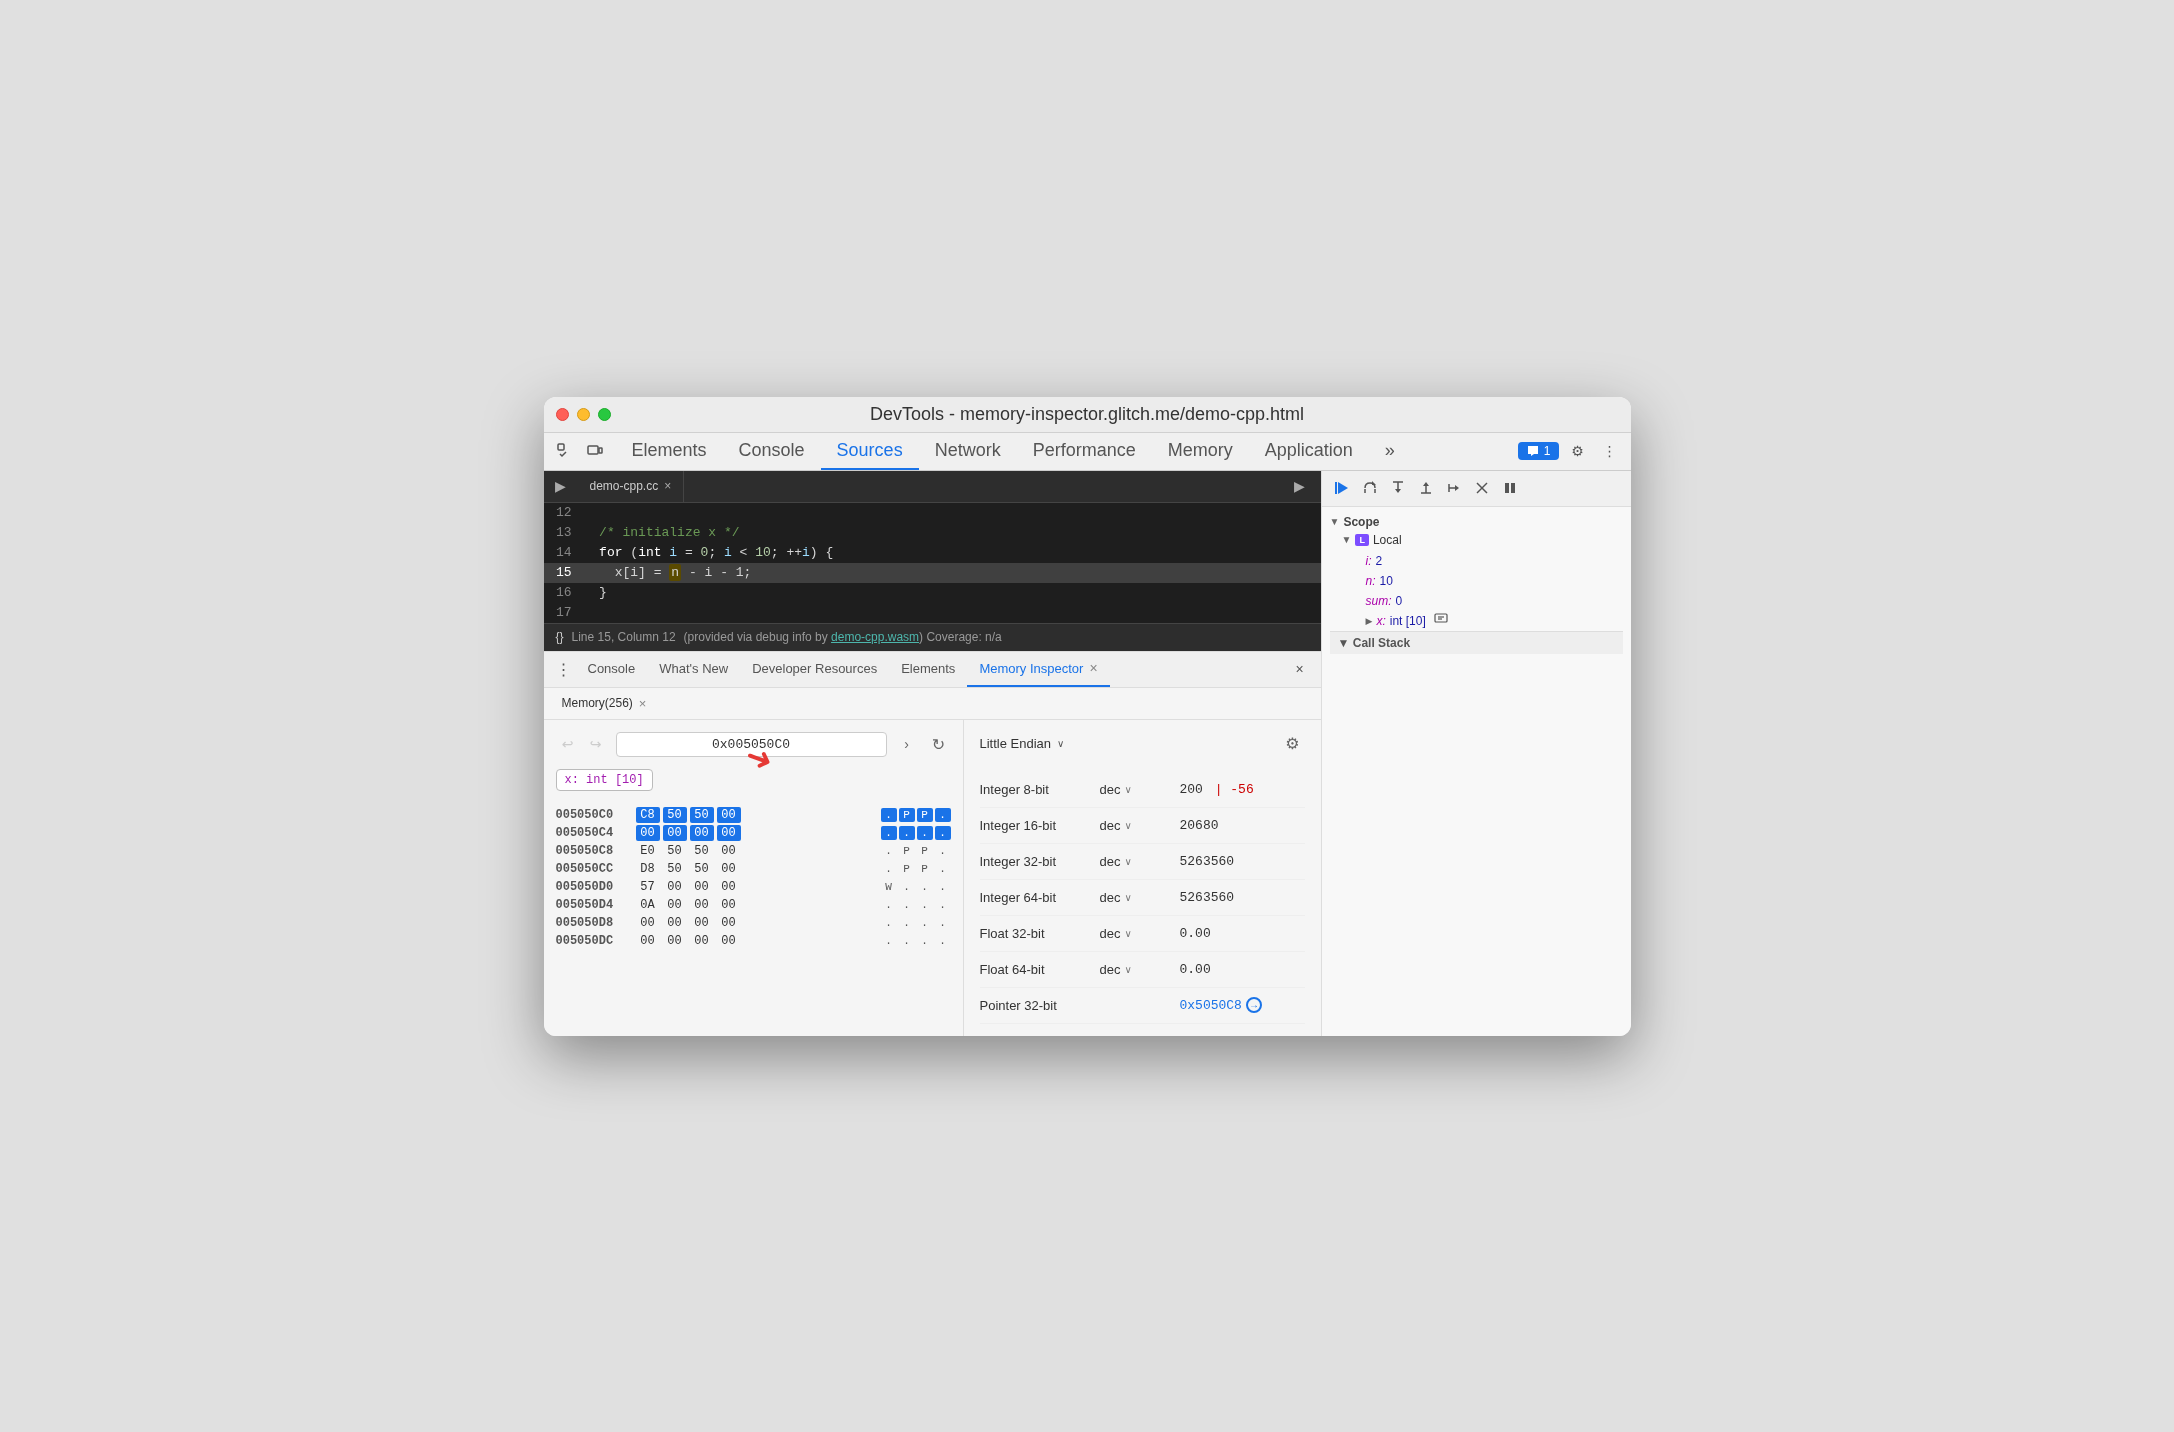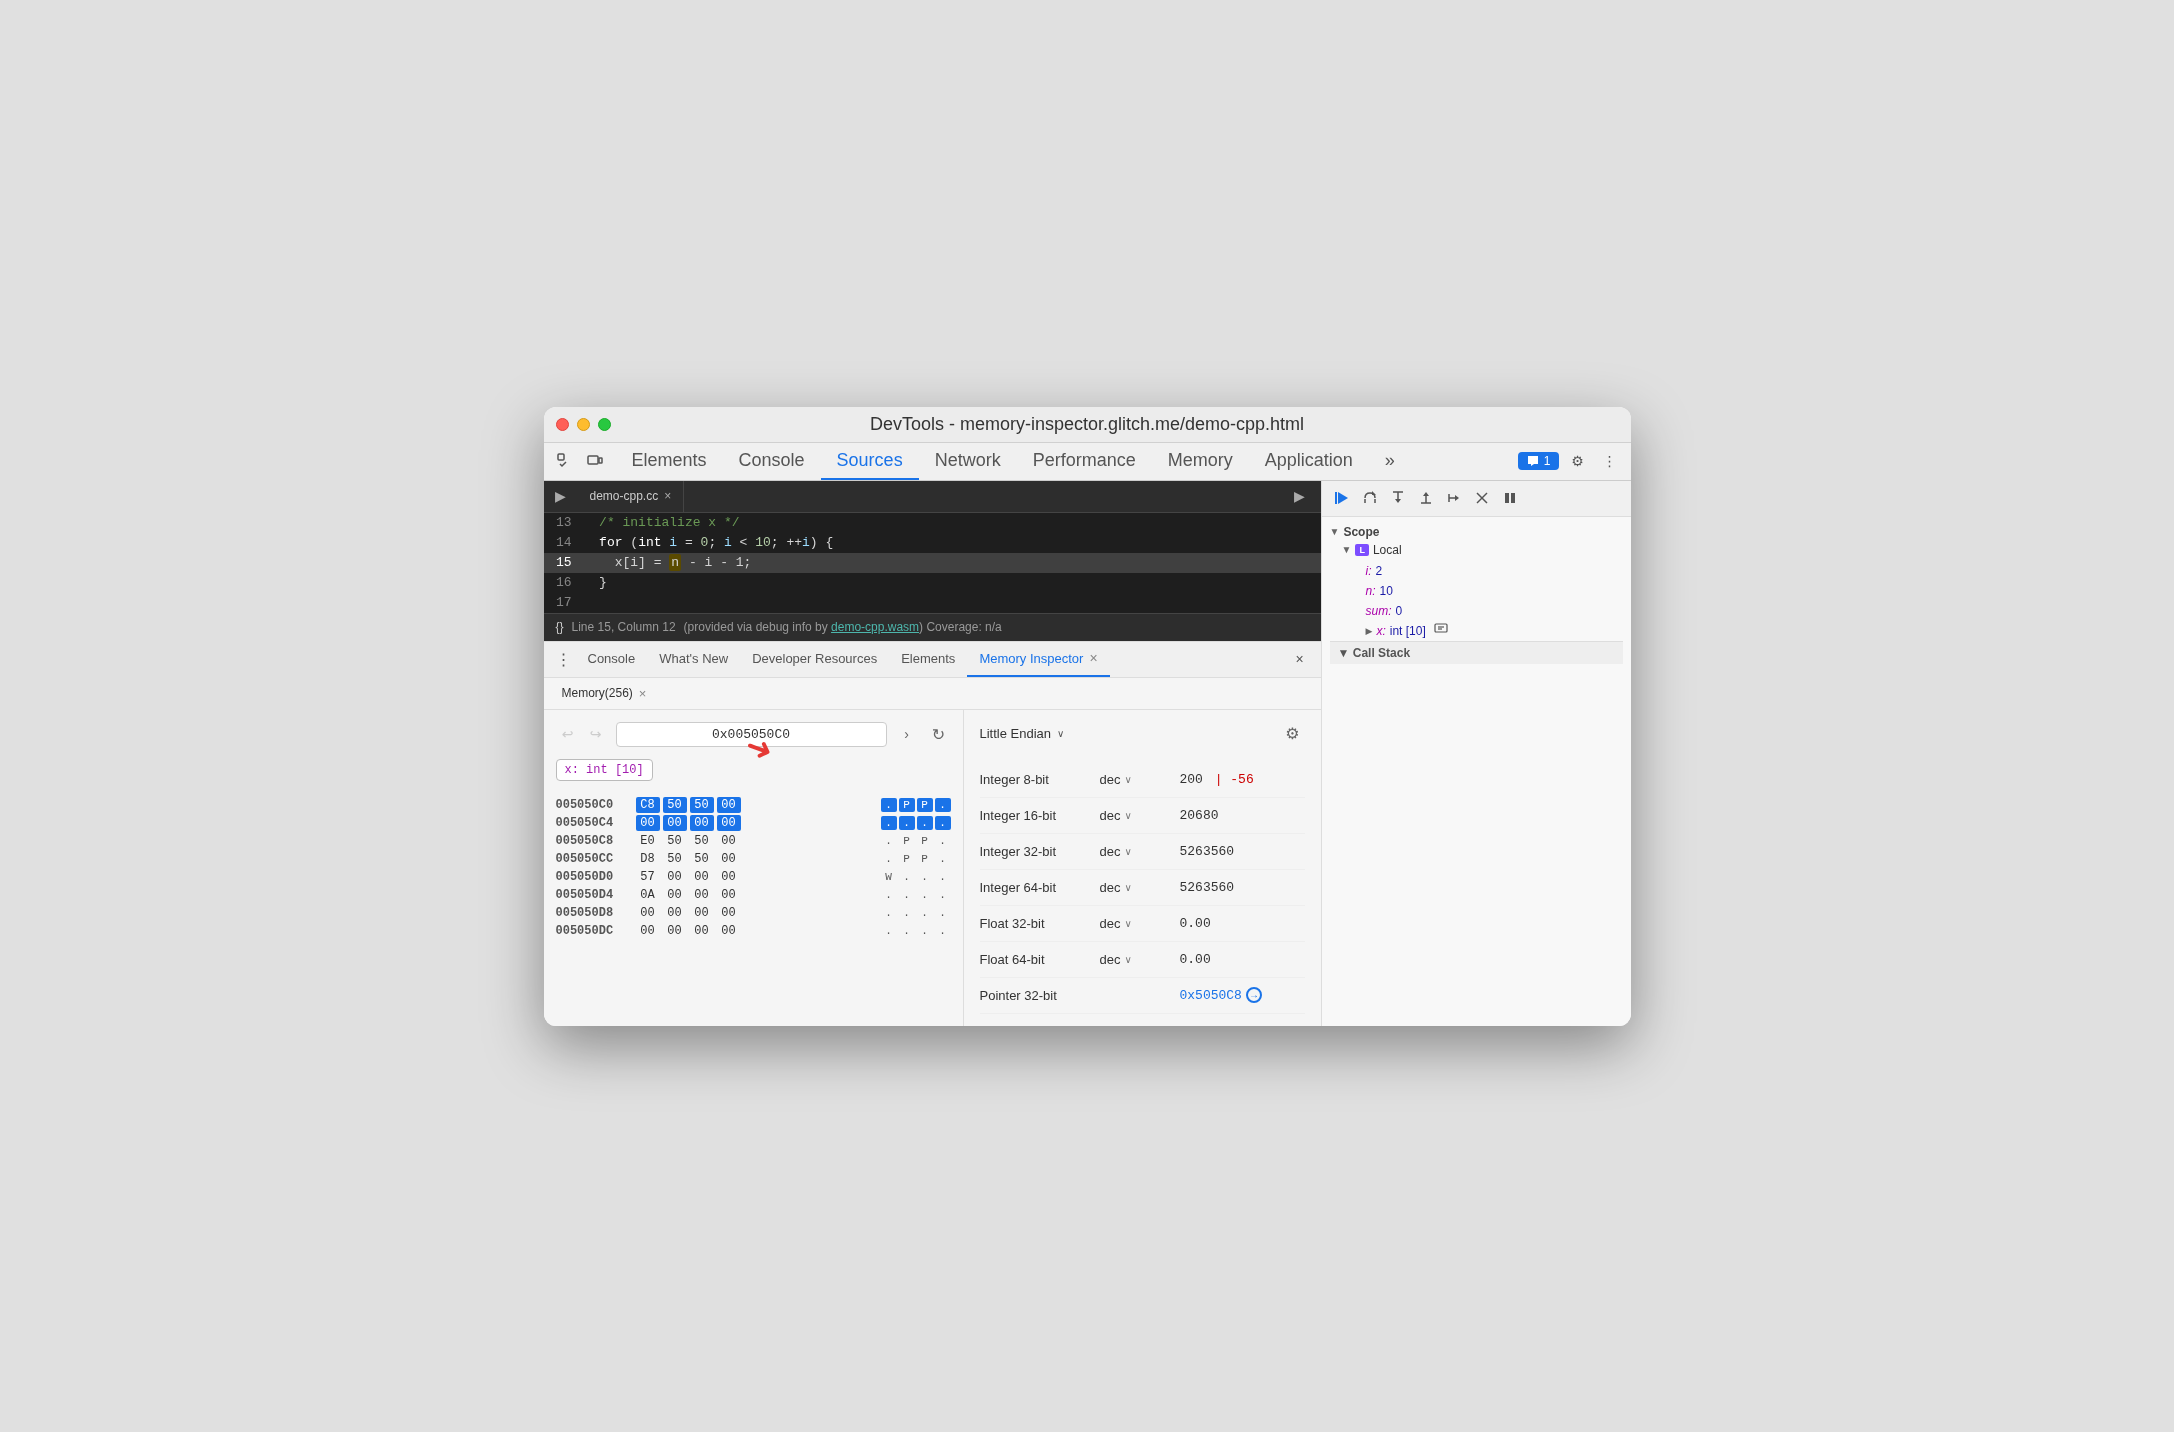--- a/index.html
+++ b/index.html
@@ -635,20 +635,24 @@
             <span>demo-cpp.cc</span>
             <span style="color:#aaa;">×</span>
           </div>
           <div class="source-tab-actions">
             <div class="icon-btn" style="color:#aaa;">▶</div>
           </div>
         </div>
 
         <div class="code-editor">
           <div class="code-line">
+            <span class="line-number">12</span>
+            <span class="line-content"></span>
+          </div>
+          <div class="code-line">
             <span class="line-number">13</span>
             <span class="line-content"><span class="cm">  /* initialize x */</span></span>
           </div>
           <div class="code-line">
             <span class="line-number">14</span>
             <span class="line-content">  <span class="kw">for</span> (<span class="kw">int</span> <span class="var-i">i</span> = <span class="num">0</span>; <span class="var-i">i</span> &lt; <span class="num">10</span>; ++<span class="var-i">i</span>) {</span>
           </div>
           <div class="code-line line-active">
             <span class="line-number">15</span>
             <span class="line-content">    x[i] = <span style="background:#5a4a00;padding:1px 2px;border-radius:2px;">n</span> - i - 1;</span>

